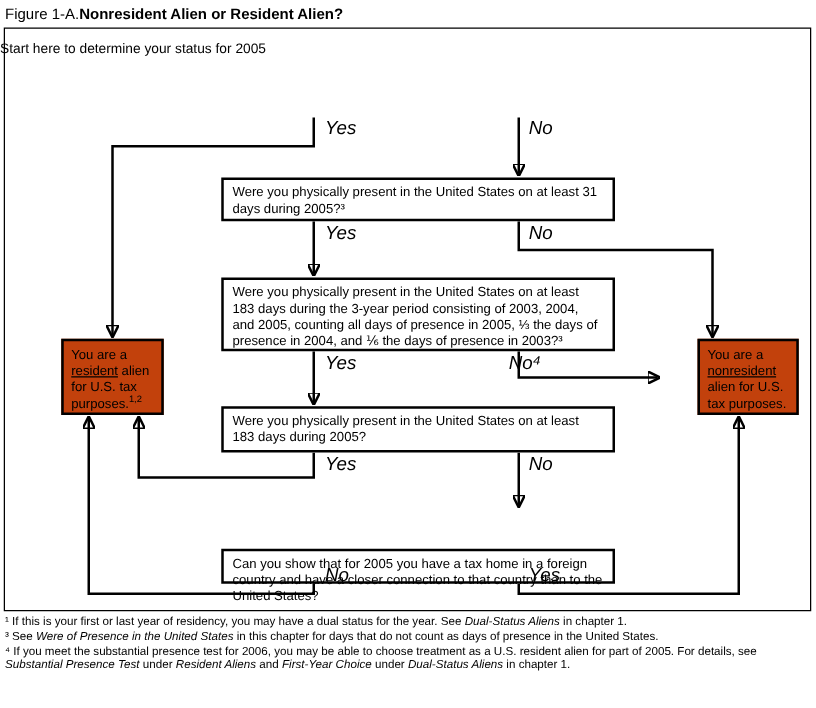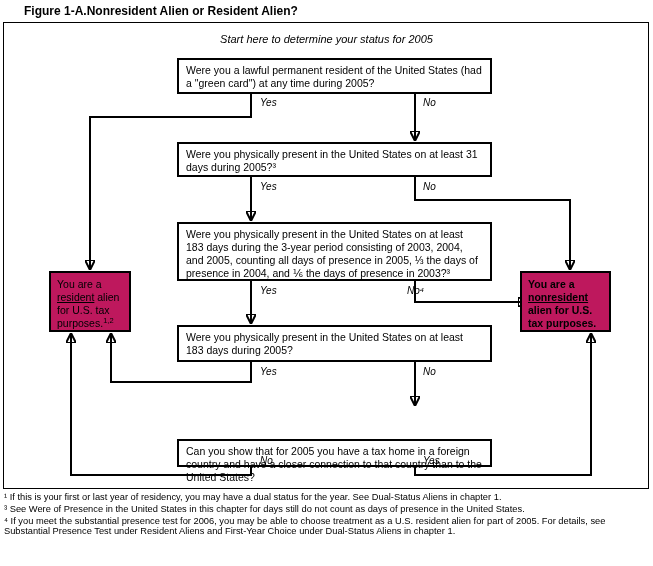--- a/index.html
+++ b/index.html
@@ -1,62 +1,62 @@
 <!DOCTYPE html>
 <html><head>
 <meta charset="utf-8">
 <style>
   html,body{margin:0;padding:0;background:#fff;}
   .page{
     position:relative;width:653px;height:566px;background:#fff;color:#000;
     font-family:"Liberation Sans","DejaVu Sans",sans-serif;overflow:hidden;
   }
   .figure-title{position:absolute;left:4px;top:4px;font-size:12px;white-space:nowrap;}
-  .figure-title .prefix{font-weight:700;margin-left:20px;}
+  .figure-title .prefix{font-weight:400;}
   .figure-title .heading{font-weight:700;}
   .frame{
     position:absolute;left:3px;top:22px;width:644px;height:465px;
     border:1.5px solid #000;background:#fff;
   }
   .start-text{
-    position:absolute;left:0;top:33px;width:100%;text-align:center;
-    font-style:italic;font-size:11px;
+    position:absolute;left:0;top:33px;width:100%;
+    font-size:11px;
   }
   .qbox{
     position:absolute;left:177px;width:315px;box-sizing:border-box;
     border:2px solid #000;background:#fff;
     font-size:10.5px;line-height:13px;padding:4px 7px 2px 7px;
   }
   .qbox.q1{top:58px;height:36px;}
   .qbox.q2{top:142px;height:35px;}
   .qbox.q3{top:222px;height:59px;}
   .qbox.q4{top:325px;height:37px;}
   .qbox.q5{top:407px;height:28px;margin-top:32px;}
   .outcome{
-    position:absolute;box-sizing:border-box;border:2px solid #000;background:#be185d;
+    position:absolute;box-sizing:border-box;border:2px solid #000;background:#c2410c;
     font-size:10.5px;line-height:13px;padding:5px 6px 2px 6px;
   }
   .outcome.resident{left:49px;top:271px;width:82px;height:61px;}
-  .outcome.nonresident{left:520px;top:271px;width:91px;height:61px;font-weight:bold;}
+  .outcome.nonresident{left:558px;top:271px;width:81px;height:61px;}
   .lbl{
-    position:absolute;font-style:italic;font-size:10px;line-height:12px;white-space:nowrap;
+    position:absolute;font-style:italic;font-size:15px;line-height:12px;white-space:nowrap;
   }
   .lbl.q1-l{left:260px;top:97px;} .lbl.q1-r{left:423px;top:97px;}
   .lbl.q2-l{left:260px;top:181px;} .lbl.q2-r{left:423px;top:181px;}
   .lbl.q3-l{left:260px;top:285px;} .lbl.q3-r{left:407px;top:285px;}
   .lbl.q4-l{left:260px;top:366px;} .lbl.q4-r{left:423px;top:366px;}
   .lbl.q5-l{left:260px;top:455px;} .lbl.q5-r{left:423px;top:455px;}
   .connectors{position:absolute;left:0;top:0;width:653px;height:566px;pointer-events:none;}
   .connectors path{stroke:#000;stroke-width:2;fill:none;}
   .footnotes{
     position:absolute;left:4px;top:492px;width:646px;
     font-size:9.3px;line-height:10.8px;
   }
   .footnote{margin:0 0 1px 0;}
-  .it{}
+  .it{font-style:italic;}
   .un{text-decoration:underline;}
   .sup{font-size:7.5px;vertical-align:super;line-height:0;}
 </style>
 </head>
 <body>
 
 <div class="page">
 
   <div class="figure-title">
     <span class="prefix">Figure 1-A.</span><span class="heading">Nonresident Alien or Resident Alien?</span>
@@ -77,21 +77,20 @@
     <path d="M251,177 L251,219" marker-end="url(#ah)"></path>
     <path d="M415,177 L415,200 L570,200 L570,268" marker-end="url(#ah)"></path>
     <path d="M251,281 L251,322" marker-end="url(#ah)"></path>
     <path d="M415,281 L415,302 L526,302" marker-end="url(#ah)"></path>
     <path d="M251,362 L251,382 L111,382 L111,335" marker-end="url(#ah)"></path>
     <path d="M415,362 L415,404" marker-end="url(#ah)"></path>
     <path d="M251,452 L251,475 L71,475 L71,335" marker-end="url(#ah)"></path>
     <path d="M415,452 L415,475 L591,475 L591,335" marker-end="url(#ah)"></path>
   </svg>
 
-  <div class="qbox q1">Were you a lawful permanent resident of the United States (had a "green card") at any time during 2005?</div>
   <div class="qbox q2">Were you physically present in the United States on at least 31 days during 2005?³</div>
   <div class="qbox q3">Were you physically present in the United States on at least 183 days during the 3-year period consisting of 2003, 2004, and 2005, counting all days of presence in 2005, ⅓ the days of presence in 2004, and ⅙ the days of presence in 2003?³</div>
   <div class="qbox q4">Were you physically present in the United States on at least 183 days during 2005?</div>
   <div class="qbox q5">Can you show that for 2005 you have a tax home in a foreign country and have a closer connection to that country than to the United States?</div>
 
   <div class="outcome resident"><span>You are a </span><span class="un">resident</span><span> alien for U.S. tax purposes.</span><span class="sup">1,2</span></div>
   <div class="outcome nonresident"><span>You are a </span><span class="un">nonresident</span><span> alien for U.S. tax purposes.</span></div>
 
   <div class="lbl q1-l">Yes</div>
   <div class="lbl q1-r">No</div>
@@ -99,17 +98,17 @@
   <div class="lbl q2-r">No</div>
   <div class="lbl q3-l">Yes</div>
   <div class="lbl q3-r">No⁴</div>
   <div class="lbl q4-l">Yes</div>
   <div class="lbl q4-r">No</div>
   <div class="lbl q5-l">No</div>
   <div class="lbl q5-r">Yes</div>
 
   <div class="footnotes">
     <div class="footnote"><span>¹ If this is your first or last year of residency, you may have a dual status for the year. See </span><span class="it">Dual-Status Aliens</span><span> in chapter 1.</span></div>
-    <div class="footnote"><span>³ See </span><span class="it">Were of Presence in the United States</span><span> in this chapter for days still do not count as days of presence in the United States.</span></div>
+    <div class="footnote"><span>³ See </span><span class="it">Were of Presence in the United States</span><span> in this chapter for days that do not count as days of presence in the United States.</span></div>
     <div class="footnote"><span>⁴ If you meet the substantial presence test for 2006, you may be able to choose treatment as a U.S. resident alien for part of 2005. For details, see </span><span class="it">Substantial Presence Test</span><span> under </span><span class="it">Resident Aliens</span><span> and </span><span class="it">First-Year Choice</span><span> under </span><span class="it">Dual-Status Aliens</span><span> in chapter 1.</span></div>
   </div>
 
 </div>
 
 </body></html>

